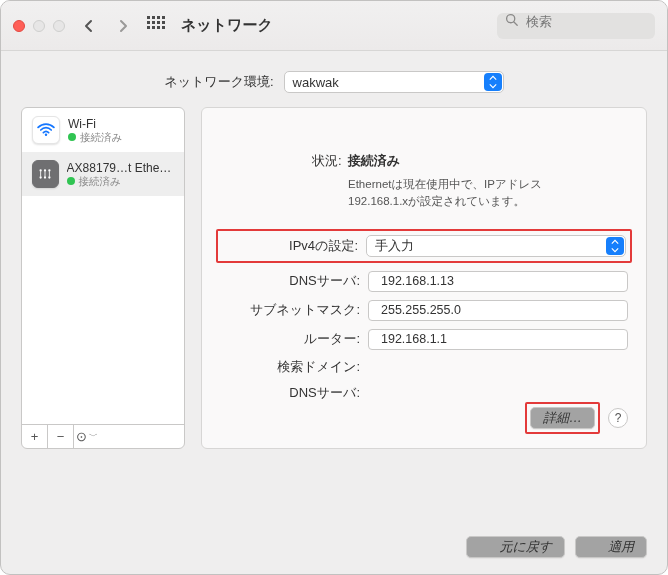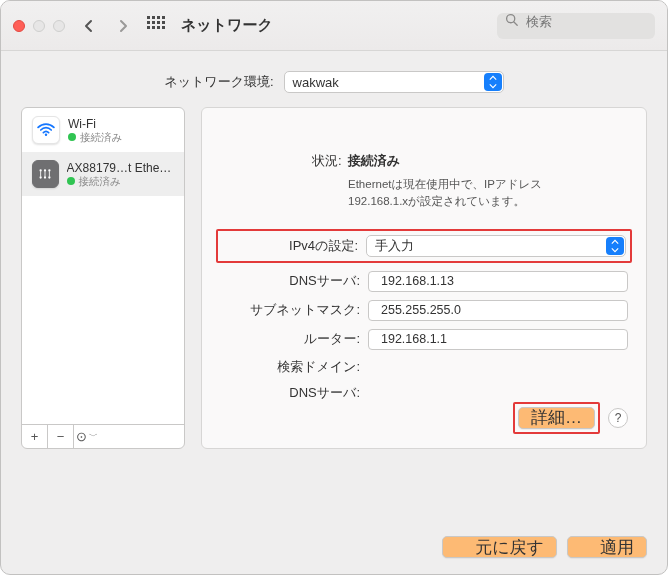--- a/index.html
+++ b/index.html
@@ -153,23 +153,24 @@
   .ipv4-row{
     border:2.5px solid var(--red-hl); padding:4px 4px; border-radius:2px;
     margin-left:-4px; margin-right:-4px;
   }
   .ipv4-row .flabel{ width:136px;}
   .ipv4-select{ flex:1; }
   .panel-footer{
     margin-top:auto; display:flex; justify-content:flex-end; align-items:center; gap:8px;
   }
   .btn{
-    height:22px; padding:0 12px; background:#fdba74; border:1px solid var(--border2);
-    border-radius:5px; font-size:17px; display:flex; align-items:center; justify-content:center;
+    height:22px; padding:0 12px; background:#a3a3a3; border:1px solid var(--border2);
+    border-radius:5px; font-size:13px; display:flex; align-items:center; justify-content:center;
     box-shadow: 0 1px 1px rgba(0,0,0,0.05);
+    font-style: italic;
   }
   .help-btn{
     width:20px; height:20px; border-radius:50%; border:1px solid var(--border2);
     background:#fff; display:flex; align-items:center; justify-content:center;
     font-size:12px; color:#555;
   }
   .hl-box{ border:2.5px solid var(--red-hl); padding:3px; border-radius:2px;}
   
   .bottombar{
     position:absolute; left:0; right:0; bottom:0;

